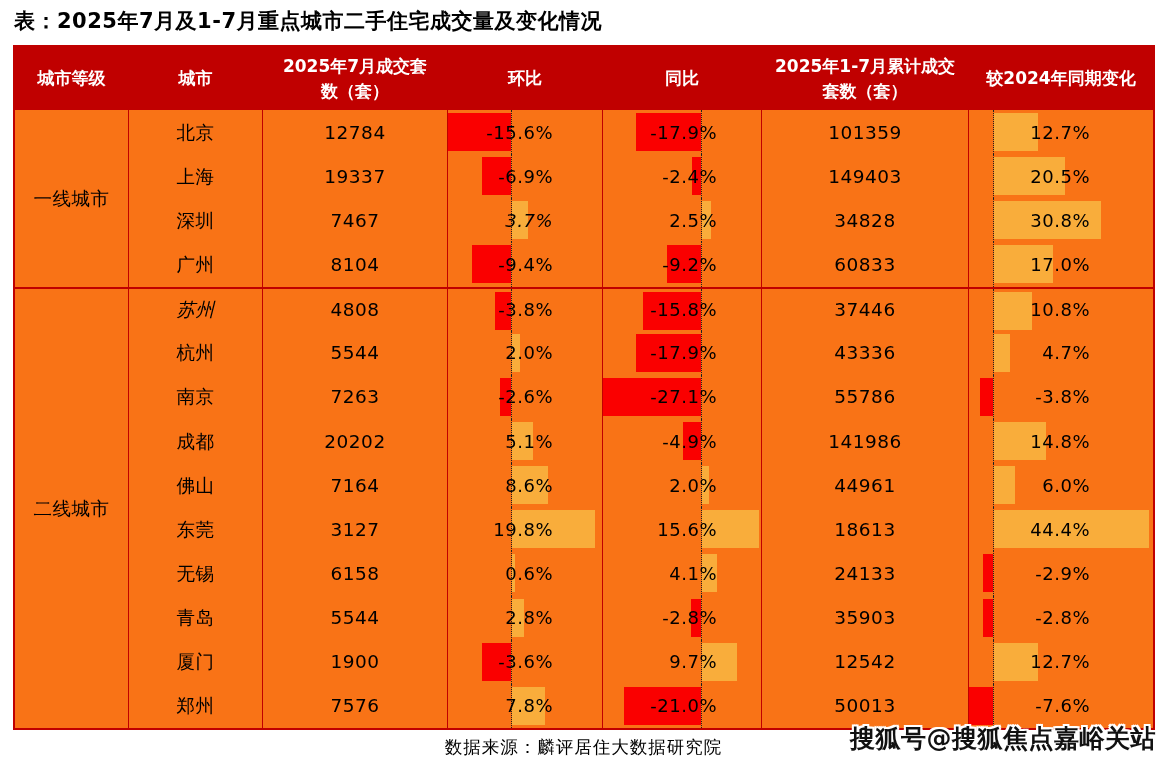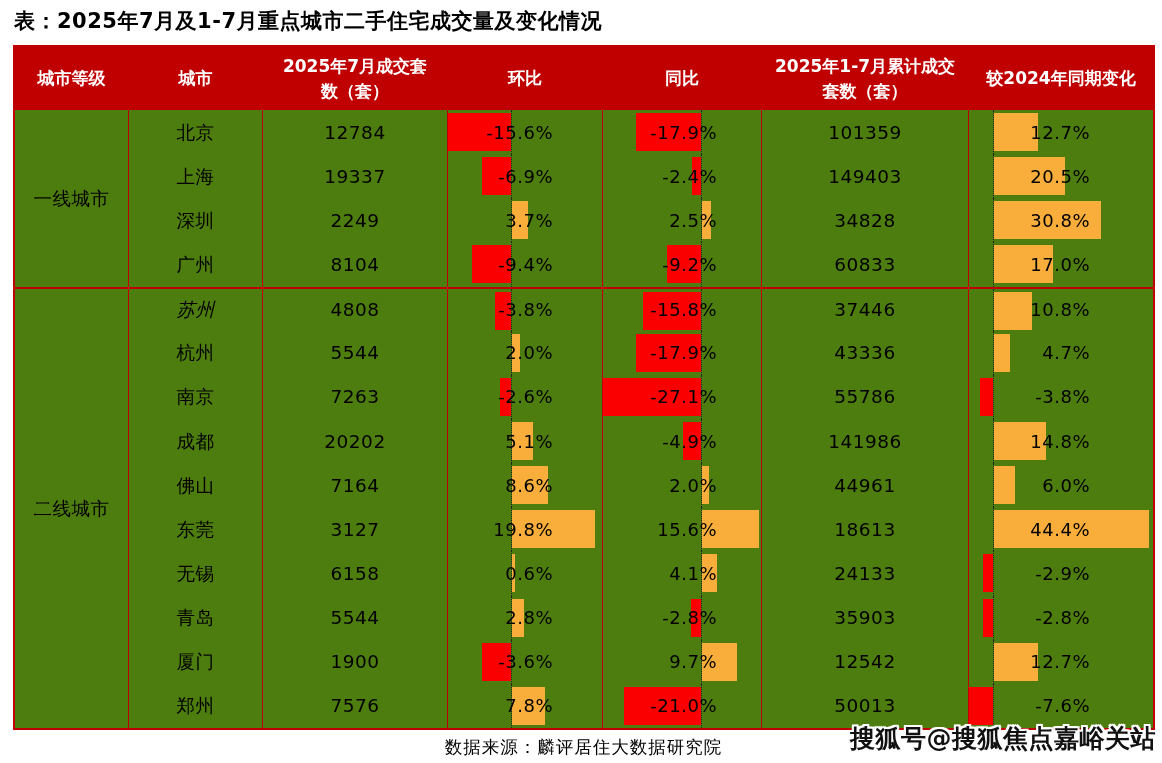--- a/index.html
+++ b/index.html
@@ -15,21 +15,21 @@
   #title{
     position:absolute;left:14px;top:7px;font-size:21px;font-weight:bold;
     letter-spacing:0.5px;white-space:nowrap;
   }
   #table{
     position:absolute;left:13px;top:45px;
     display:grid;
     grid-template-columns:114px 134px 185px 155px 159px 207px 184px;
     grid-template-rows:63px repeat(14,44.15px);
     border:2px solid var(--border);
-    background:#4d7c0f;
+    background:#f97316;
   }
   .cell{
     position:relative;border-right:1px solid var(--border);
     display:flex;align-items:center;justify-content:center;
     font-size:18px;overflow:visible;
   }
   .cell.last{border-right:none;}
   .hcell{
     background:var(--hdr);color:#ffffff;font-weight:bold;font-size:17px;
     text-align:center;line-height:1.45;padding:2px 12px;
@@ -106,22 +106,22 @@
         <div class="bar neg" style="left: 89.24px; width: 8.76px;"></div>
         <div class="blabel" style="width: 114px;">-2.4%</div>
       </div>
       <div class="cell numcell" style="grid-area: 3 / 6;">149403</div>
       <div class="cell barcell last" style="grid-area: 3 / 7;">
         <div class="zline" style="left: 24px;"></div>
         <div class="bar pos" style="left: 25px; width: 71.34px;"></div>
         <div class="blabel" style="width: 121px;">20.5%</div>
       </div>
       <div class="cell citycell" style="grid-area: 4 / 2;">深圳</div>
-      <div class="cell numcell" style="grid-area: 4 / 3;">2249</div>
-      <div class="cell barcell" style="grid-area: 4 / 4;">
+      <div class="cell numcell" style="grid-area: 4 / 3;">7467</div>
+      <div class="cell barcell" style="grid-area: 4 / 4; font-style: italic;">
         <div class="zline" style="left: 63px;"></div>
         <div class="bar pos" style="left: 64px; width: 15.54px;"></div>
         <div class="blabel" style="width: 105px;">3.7%</div>
       </div>
       <div class="cell barcell" style="grid-area: 4 / 5;">
         <div class="zline" style="left: 98px;"></div>
         <div class="bar pos" style="left: 99px; width: 9.125px;"></div>
         <div class="blabel" style="width: 114px;">2.5%</div>
       </div>
       <div class="cell numcell" style="grid-area: 4 / 6;">34828</div>

